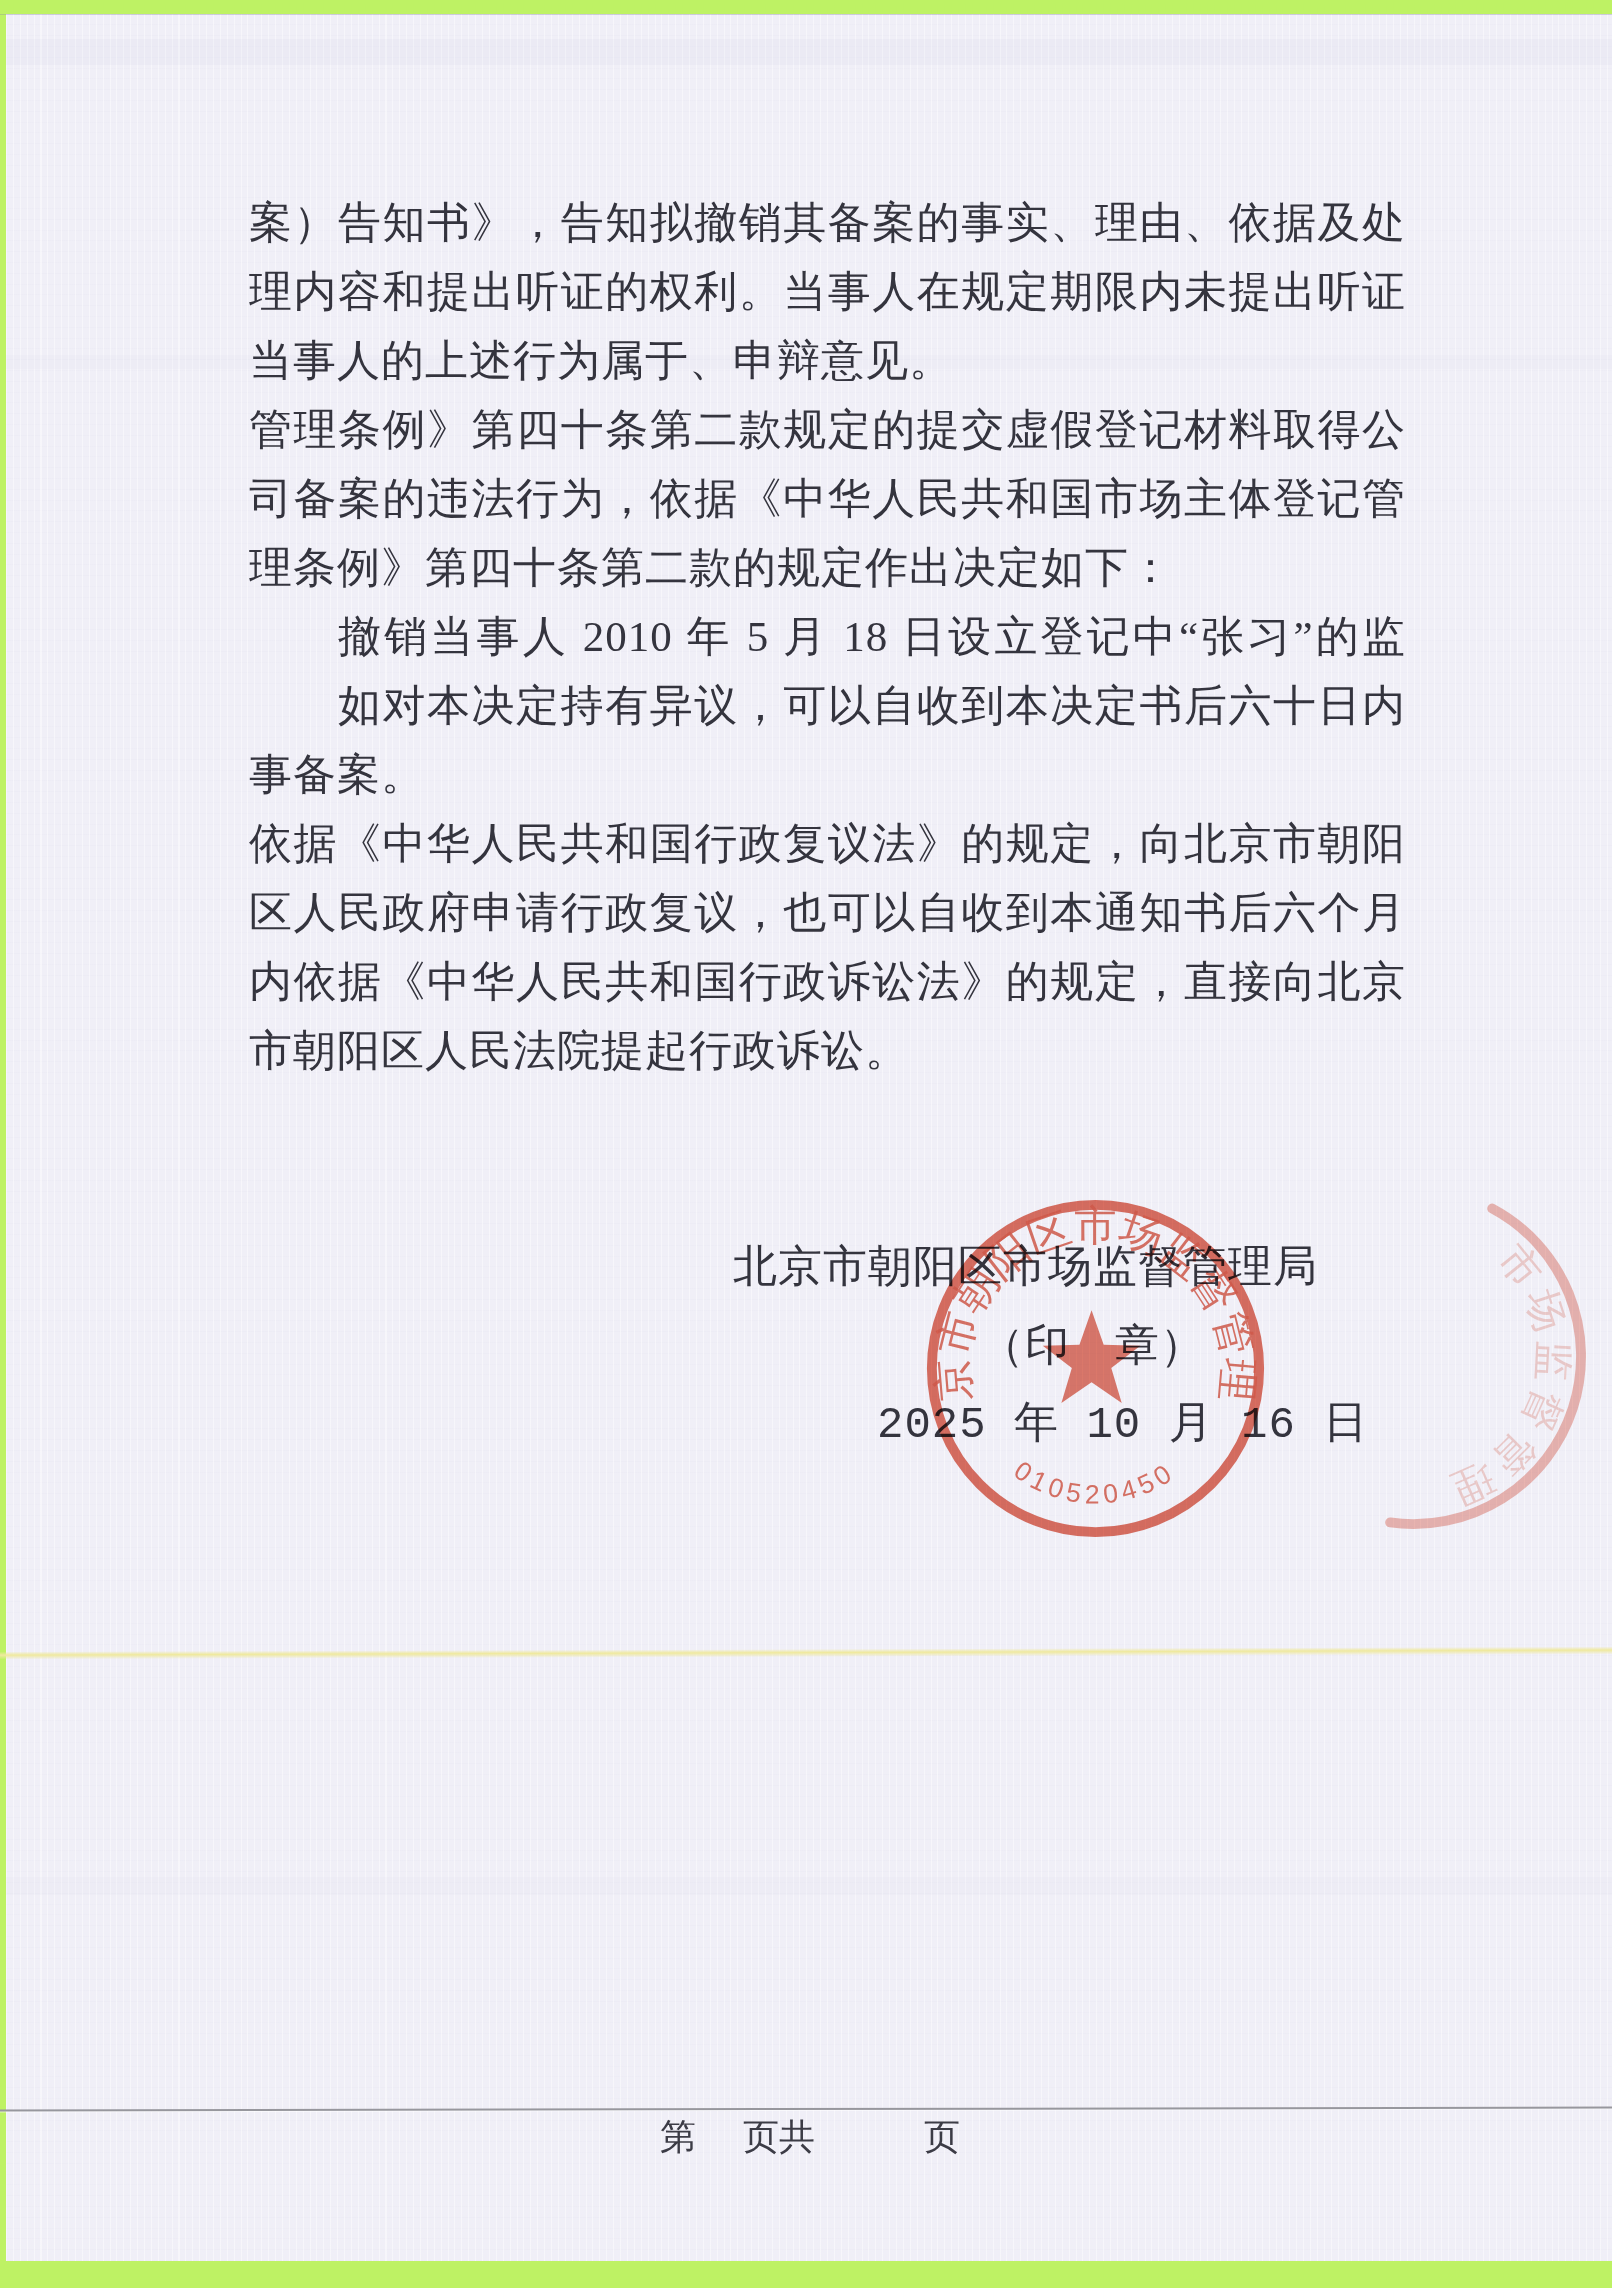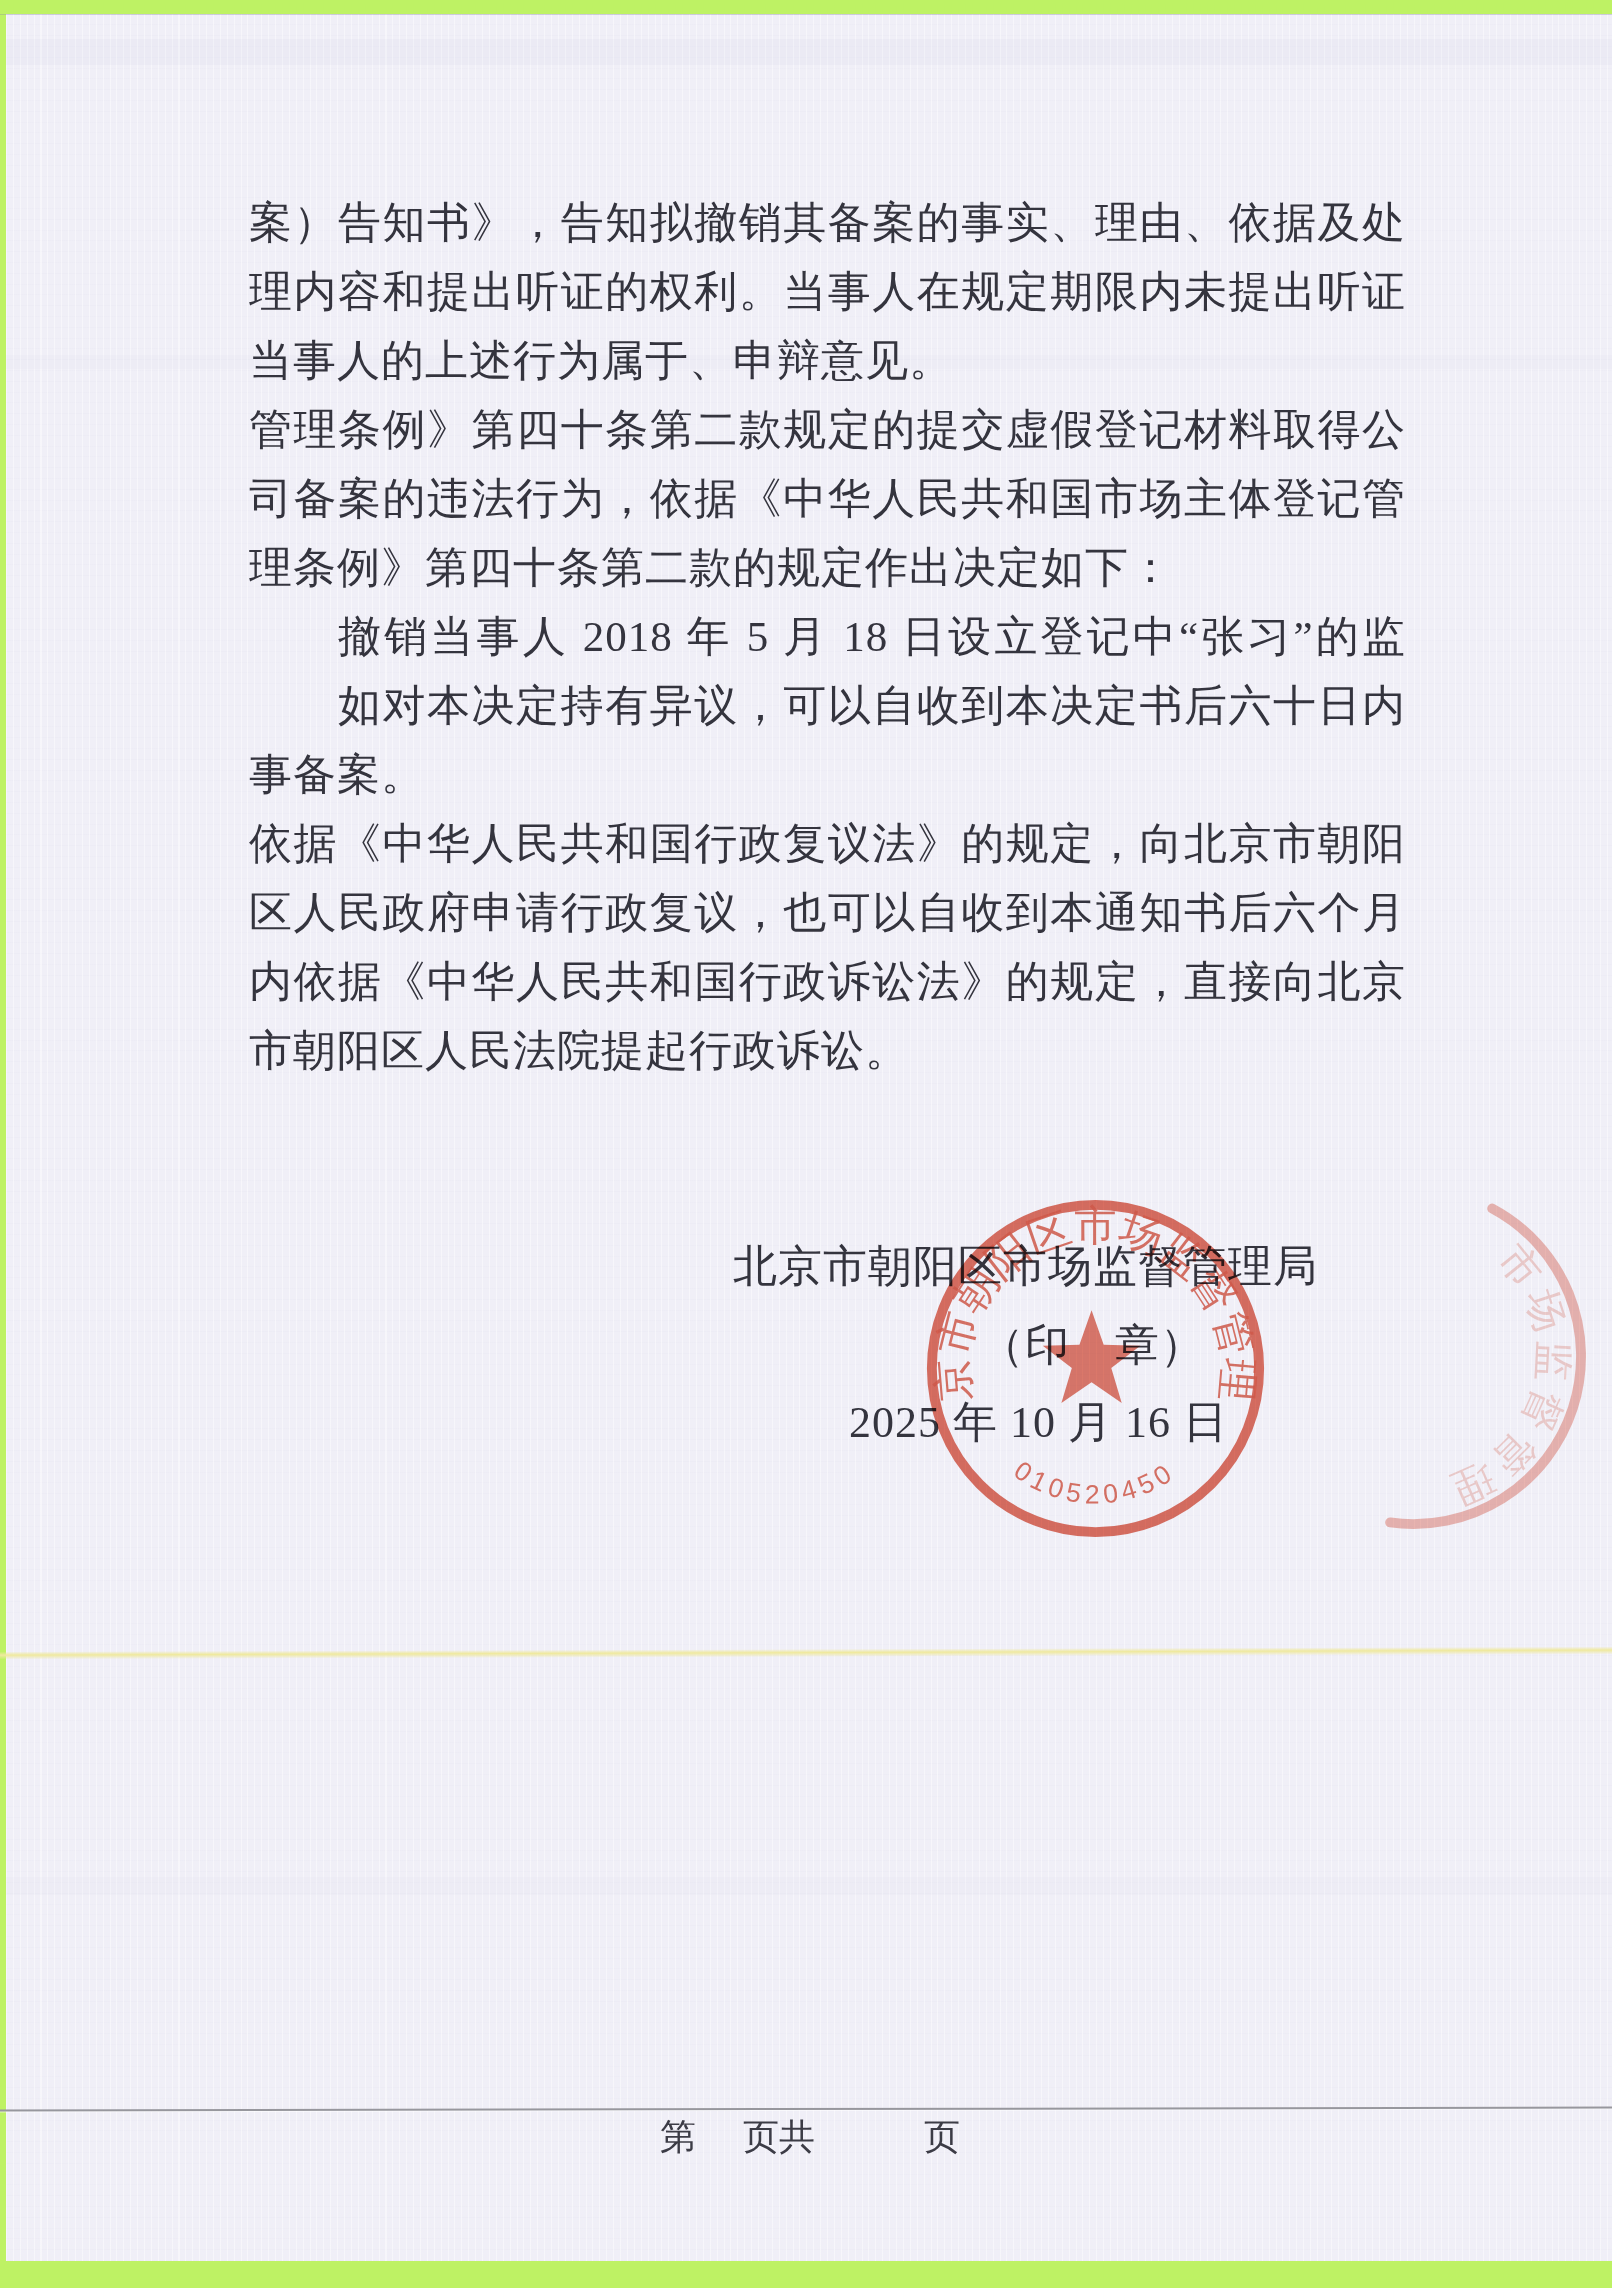--- a/index.html
+++ b/index.html
@@ -26,21 +26,21 @@
     font-size:43px;line-height:69px;color:#34343e;letter-spacing:1px;
     text-align:justify;
   }
   .line{height:69px;white-space:nowrap;}
   .line.full{text-align:justify;text-align-last:justify;}
   .line.indent{text-indent:89px;}
 
   .sig{position:absolute;color:#34343e;font-size:44px;letter-spacing:1px;white-space:nowrap;}
   .sig-agency{left:733px;top:1237px;}
   .sig-note{left:980px;top:1316px;}
-  .sig-date{left:849px;top:1393px;}
+  .sig-date{left:877px;top:1393px;font-family:Liberation Mono, monospace;}
 
   .seal-svg{position:absolute;mix-blend-mode:multiply;}
   .seal-main{left:922px;top:1195px;width:347px;height:347px;opacity:.92;}
   .seal-ghost{left:1236px;top:1179px;width:355px;height:355px;opacity:.85;}
 
   .yellow-line{
     position:absolute;left:0;top:1649px;width:1613px;height:7.9px;
     background:linear-gradient(to bottom, rgba(243,238,150,0) 0%, #efe99e 45%, rgba(243,238,150,0) 100%);
     transform:rotate(-0.18deg);
   }
@@ -64,21 +64,21 @@
   <div class="scan-band band-b"></div>
   <div class="scan-band band-c"></div>
 
   <div class="body-text">
     <div class="line full">案）告知书》，告知拟撤销其备案的事实、理由、依据及处</div>
     <div class="line full">理内容和提出听证的权利。当事人在规定期限内未提出听证</div>
     <div class="line">当事人的上述行为属于、申辩意见。</div>
     <div class="line full">管理条例》第四十条第二款规定的提交虚假登记材料取得公</div>
     <div class="line full">司备案的违法行为，依据《中华人民共和国市场主体登记管</div>
     <div class="line">理条例》第四十条第二款的规定作出决定如下：</div>
-    <div class="line full indent">撤销当事人 2018 年 5 月 18 日设立登记中“张习”的监</div>
+    <div class="line full indent">撤销当事人 2010 年 5 月 18 日设立登记中“张习”的监</div>
     <div class="line full indent">如对本决定持有异议，可以自收到本决定书后六十日内</div>
     <div class="line">事备案。</div>
     <div class="line full">依据《中华人民共和国行政复议法》的规定，向北京市朝阳</div>
     <div class="line full">区人民政府申请行政复议，也可以自收到本通知书后六个月</div>
     <div class="line full">内依据《中华人民共和国行政诉讼法》的规定，直接向北京</div>
     <div class="line">市朝阳区人民法院提起行政诉讼。</div>
   </div>
 
   <div class="sig sig-agency">北京市朝阳区市场监督管理局</div>
   <div class="sig sig-note">（印　章）</div>

